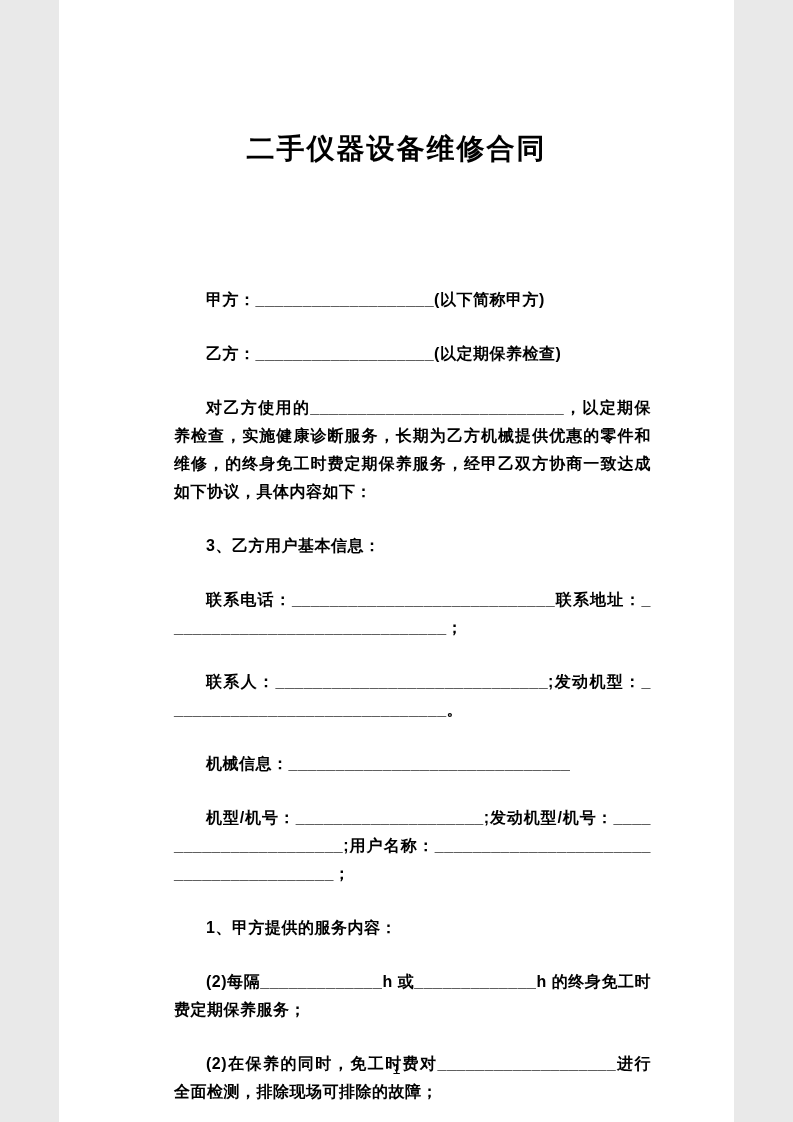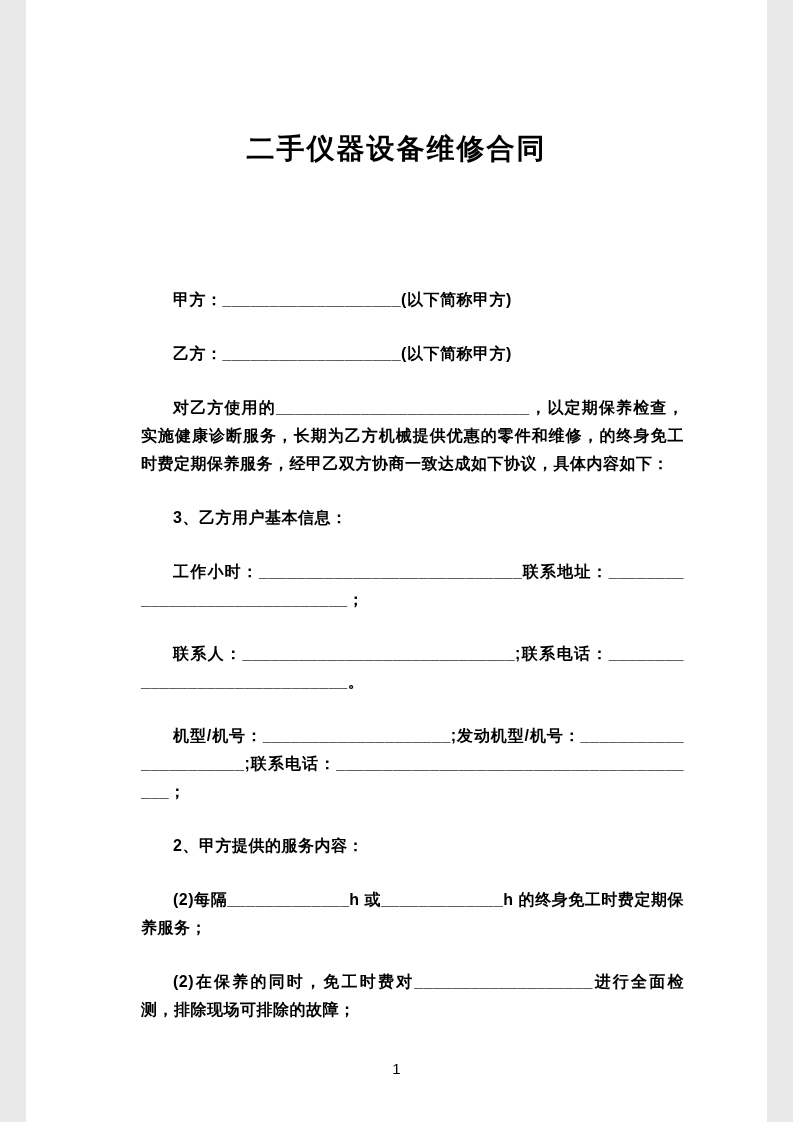--- a/index.html
+++ b/index.html
@@ -1,20 +1,20 @@
 <!DOCTYPE html>
 <html><head>
 <meta charset="utf-8">
 <style>
   * { margin: 0; padding: 0; box-sizing: border-box; }
   html, body { background: #e9e9e9; }
   body { font-family: "Liberation Sans", sans-serif; }
 
   .page {
-    width: 741px;
+    width: 675px;
     height: 1122px;
     margin: 0 auto;
     background: #ffffff;
     position: relative;
     color: #000000;
     overflow: hidden;
   }
 
   .doc-title {
     padding-top: 128px;
@@ -52,26 +52,27 @@
 </style>
 </head>
 <body>
 
 <div class="page">
 
   <h1 class="doc-title">二手仪器设备维修合同</h1>
 
   <div class="doc-content">
     <p>甲方：___________________(以下简称甲方)</p>
-    <p>乙方：___________________(以下简称甲方)</p>
+    <p>乙方：___________________(以定期保养检查)</p>
     <p>对乙方使用的___________________________，以定期保养检查，实施健康诊断服务，长期为乙方机械提供优惠的零件和维修，的终身免工时费定期保养服务，经甲乙双方协商一致达成如下协议，具体内容如下：</p>
     <p>3、乙方用户基本信息：</p>
-    <p>工作小时：____________________________联系地址：______________________________；</p>
-    <p>联系人：_____________________________;联系电话：______________________________。</p>
-    <p>机型/机号：____________________;发动机型/机号：______________________;联系电话：________________________________________；</p>
-    <p>2、甲方提供的服务内容：</p>
+    <p>联系电话：____________________________联系地址：______________________________；</p>
+    <p>联系人：_____________________________;发动机型：______________________________。</p>
+    <p>机械信息：______________________________</p>
+    <p>机型/机号：____________________;发动机型/机号：______________________;用户名称：________________________________________；</p>
+    <p>1、甲方提供的服务内容：</p>
     <p>(2)每隔_____________h 或_____________h 的终身免工时费定期保养服务；</p>
     <p>(2)在保养的同时，免工时费对___________________进行全面检测，排除现场可排除的故障；</p>
   </div>
 
   <div class="page-number">1</div>
 
 </div>
 
 </body></html>

